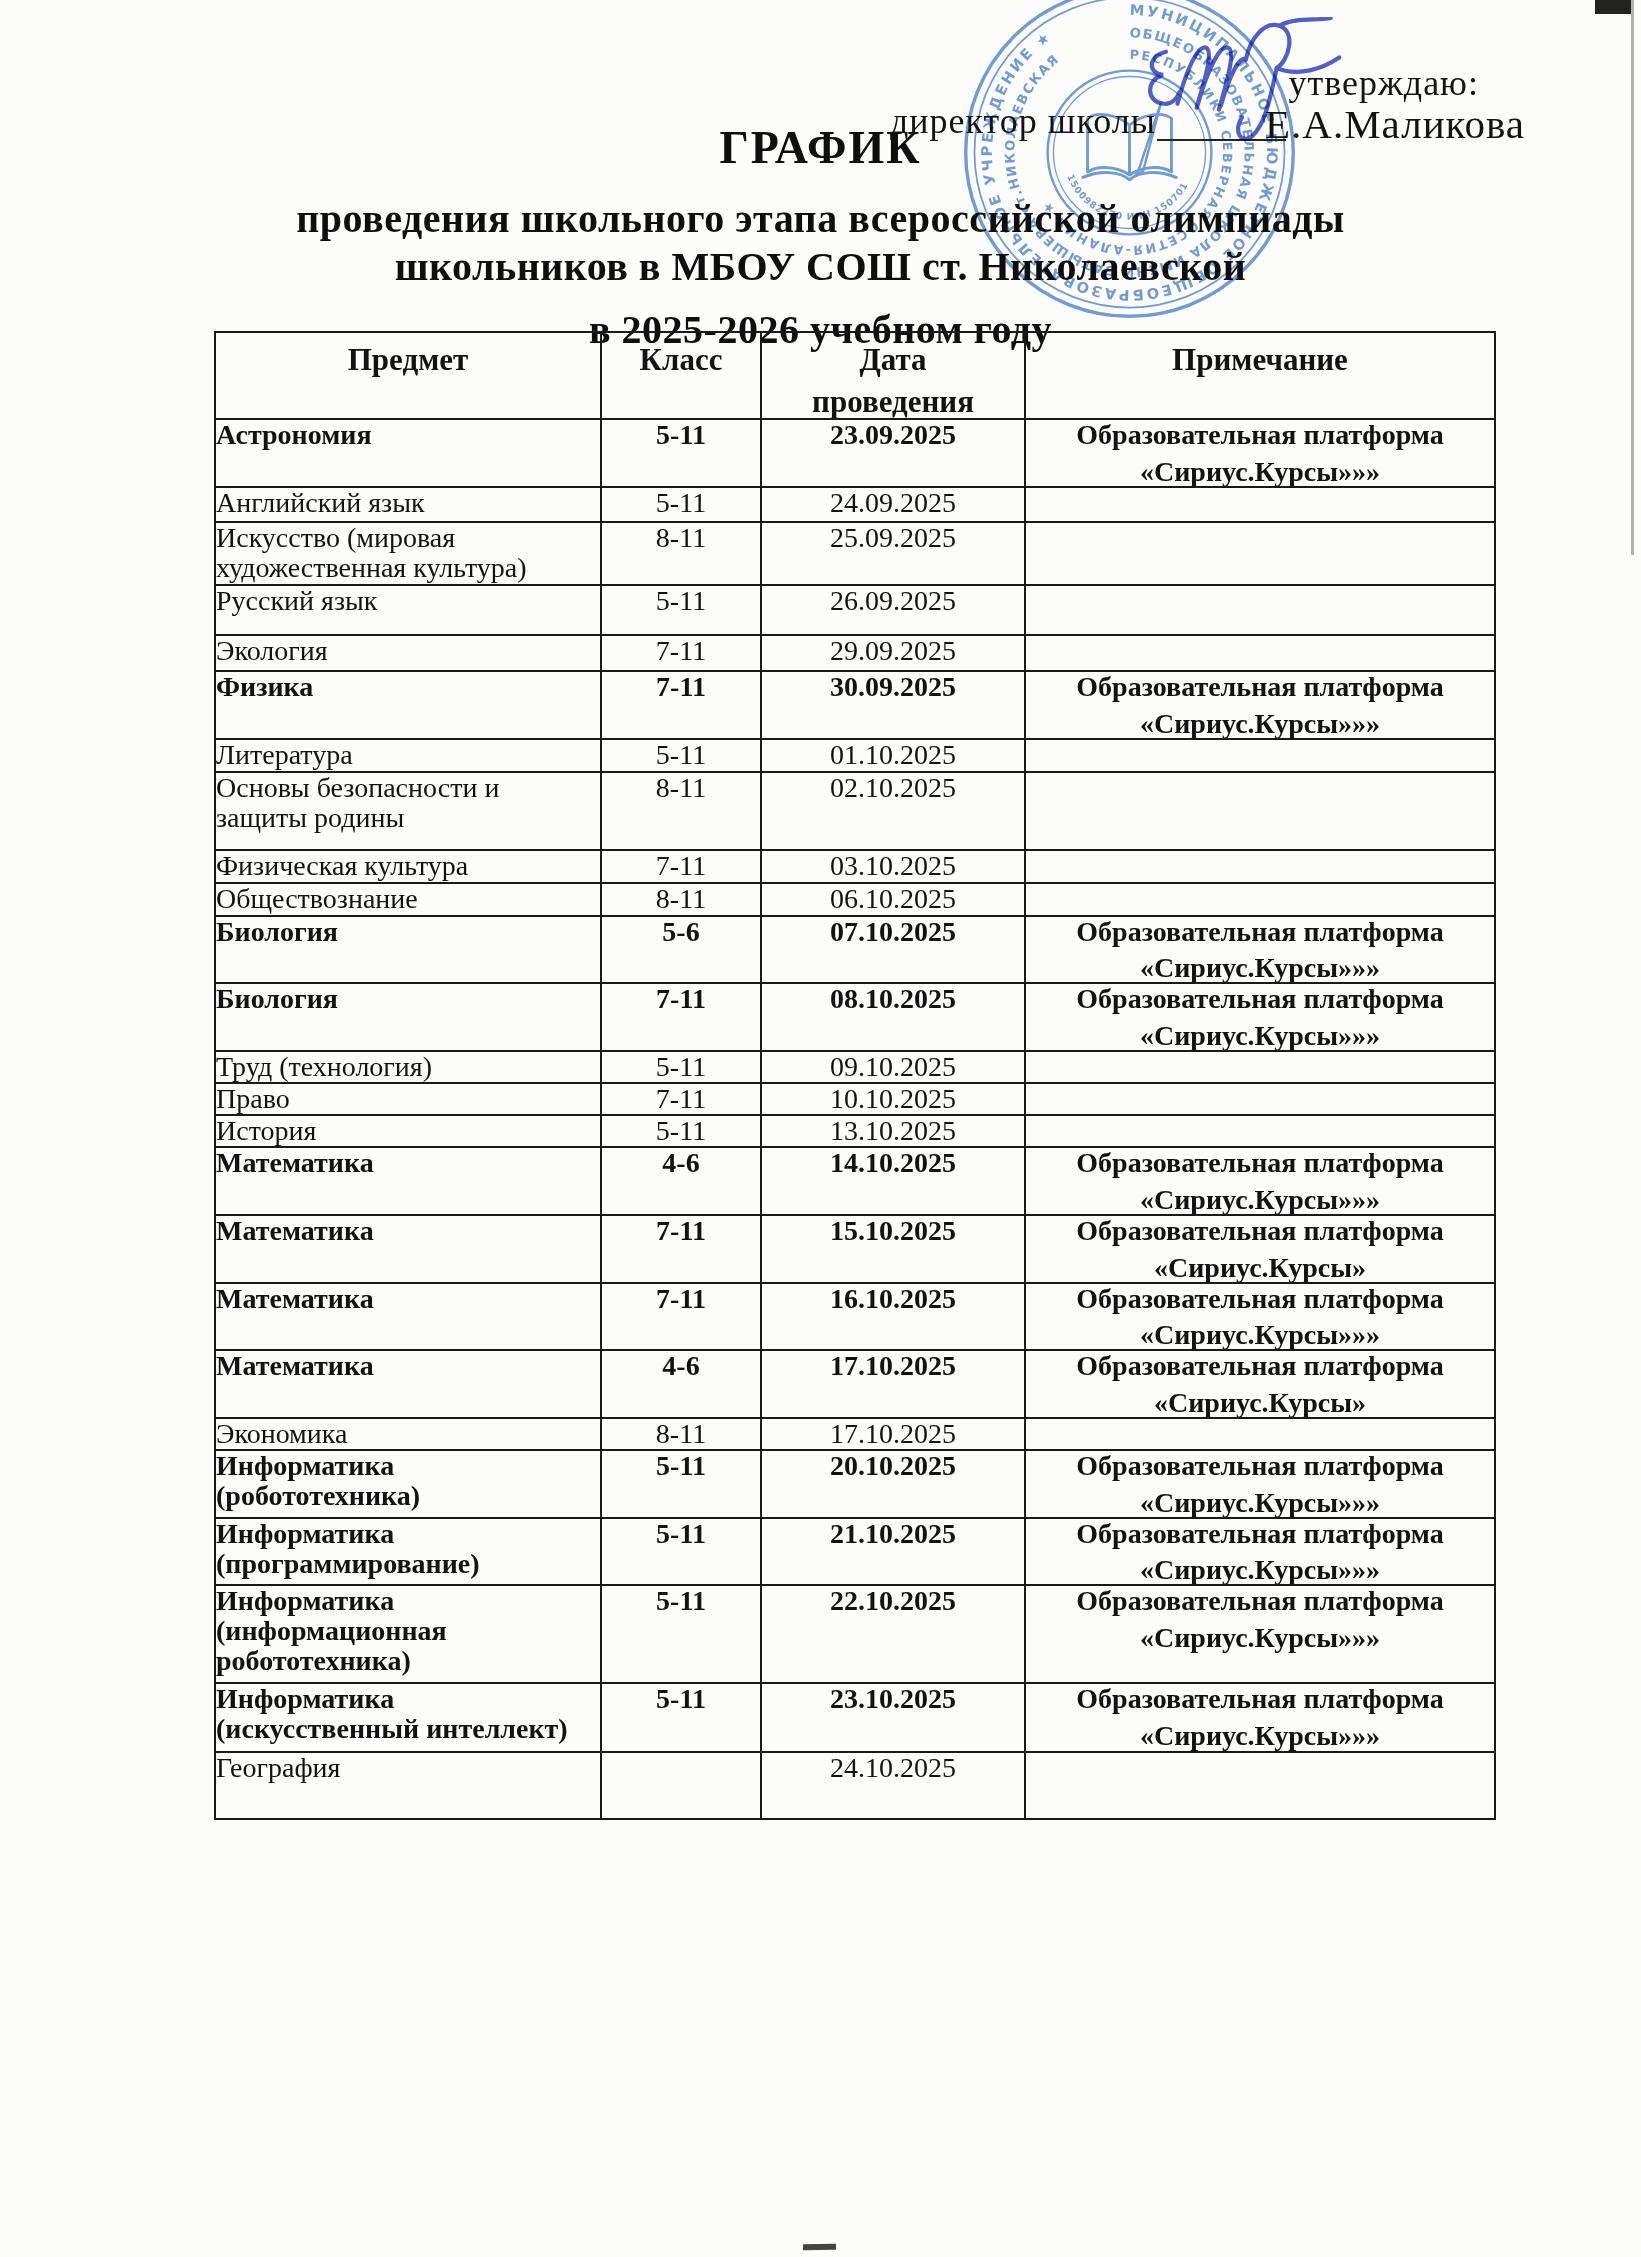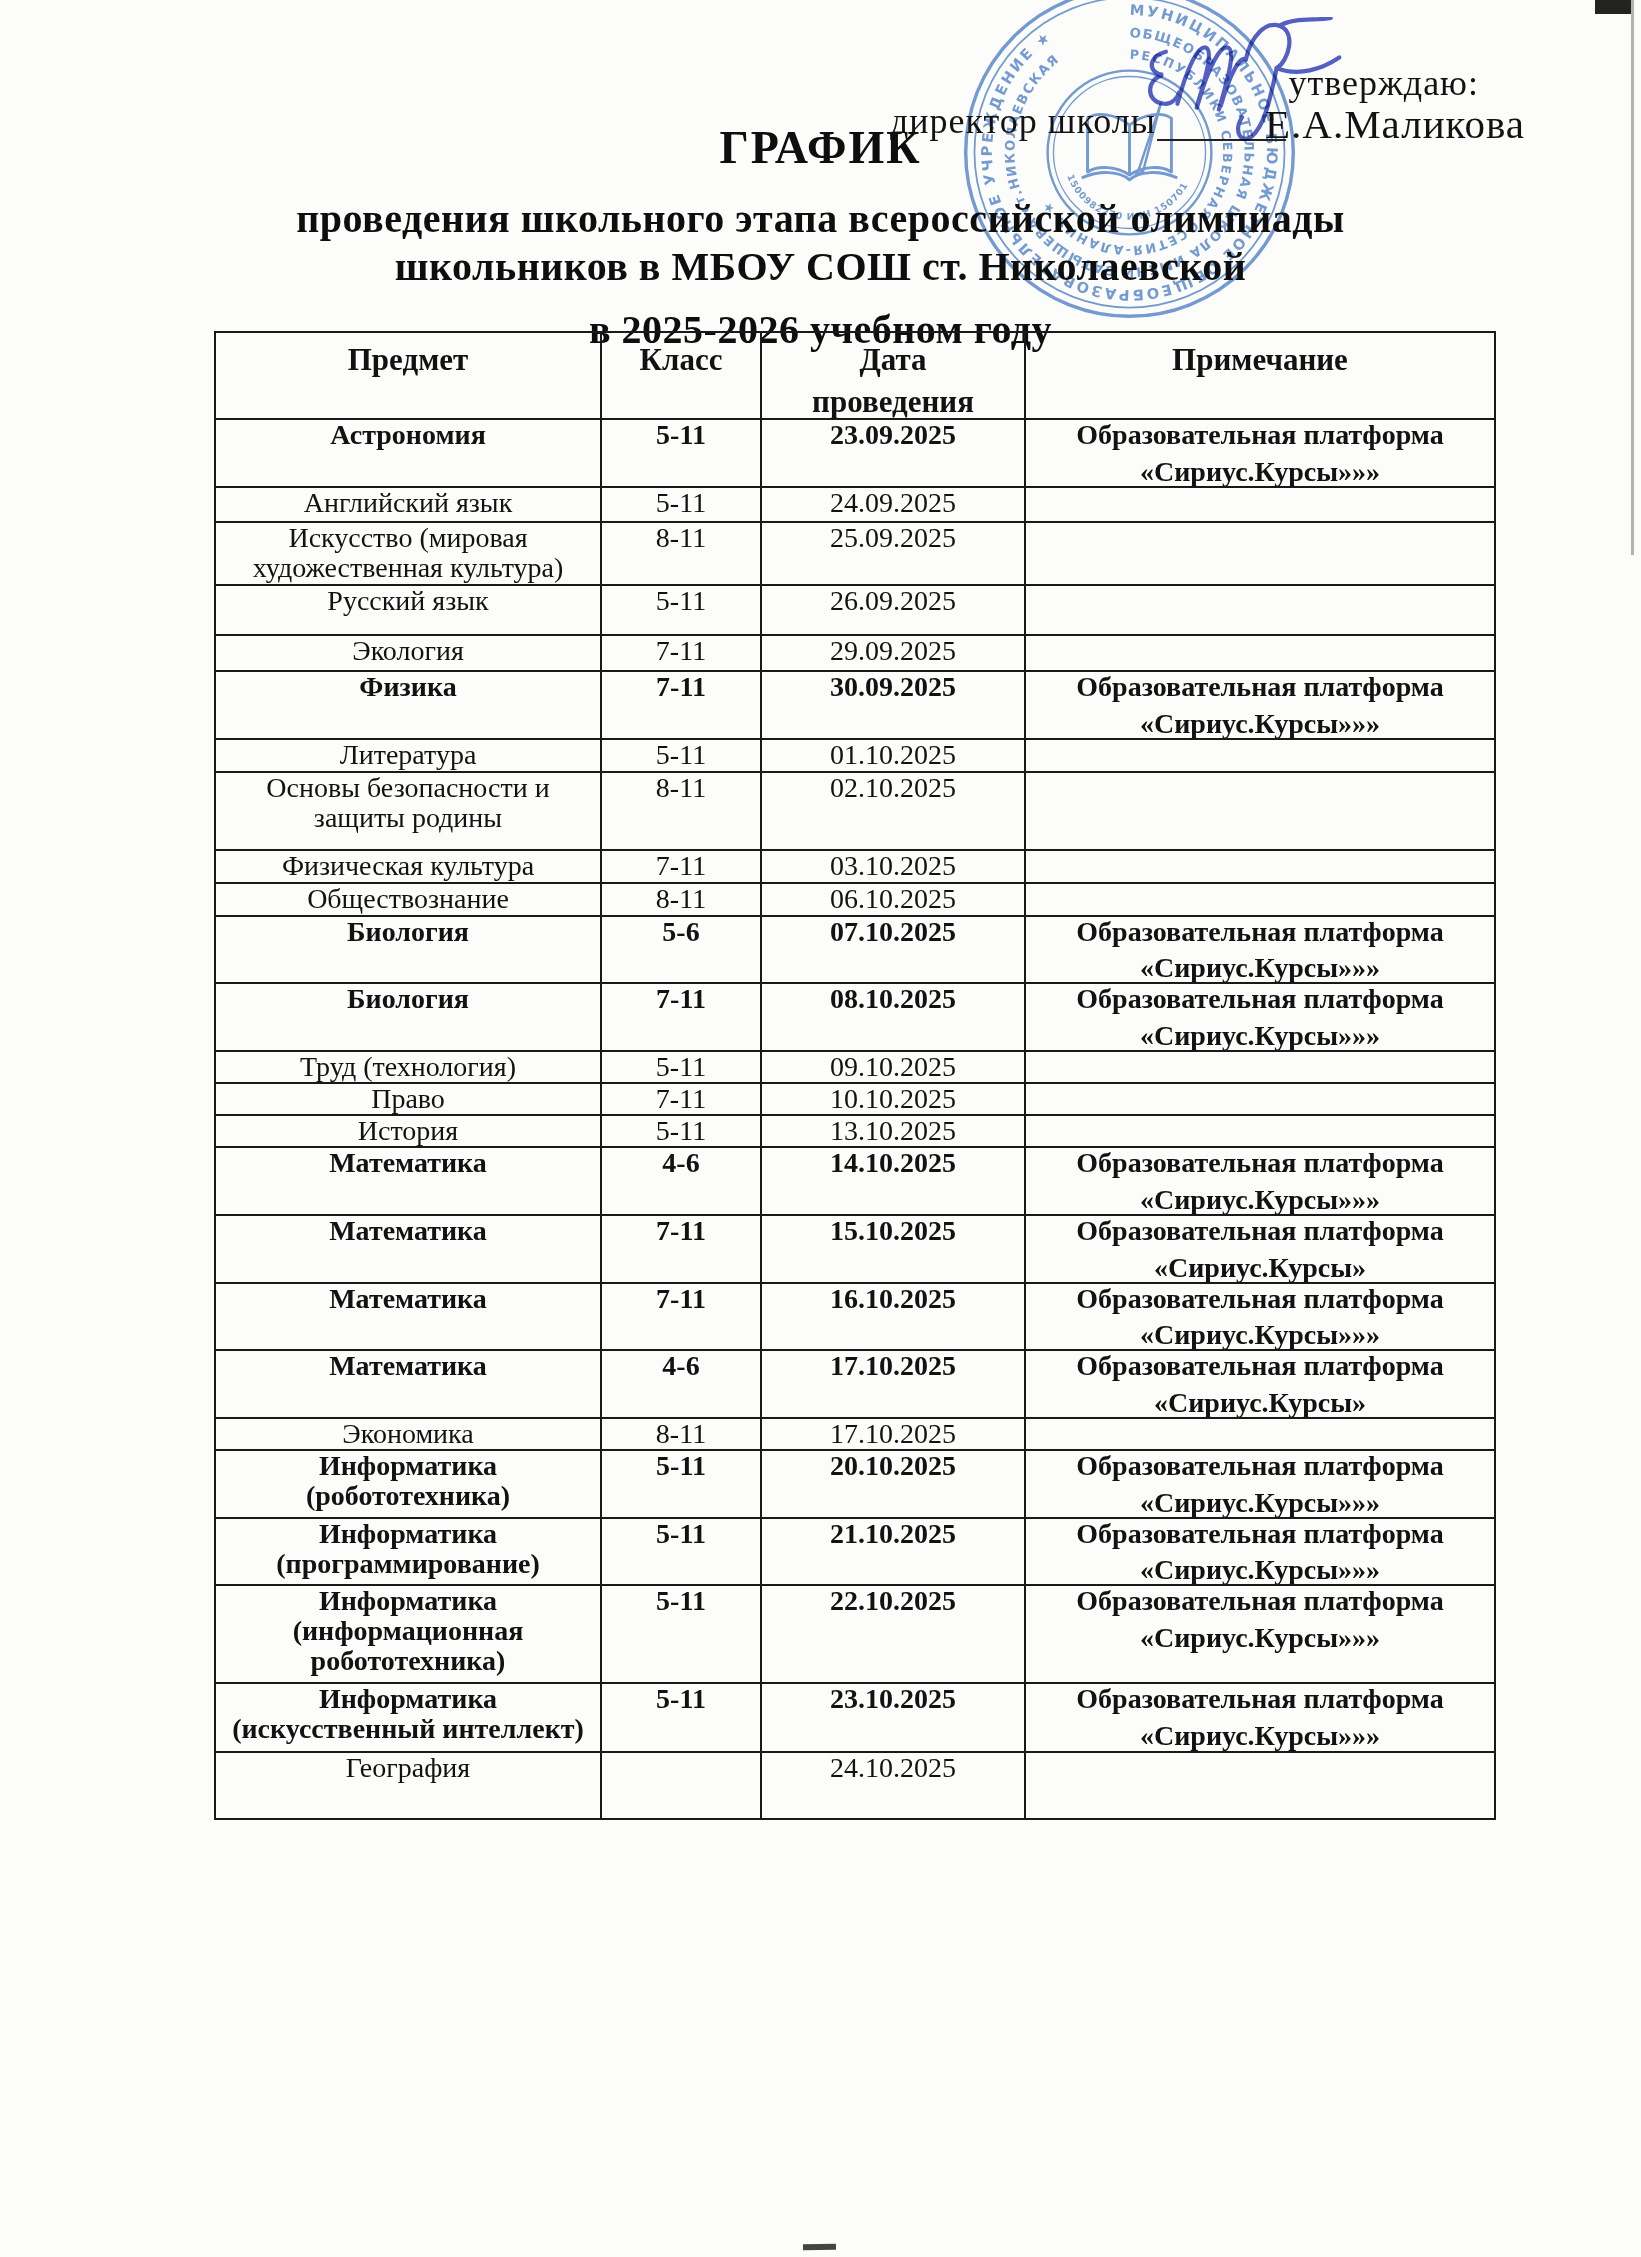--- a/index.html
+++ b/index.html
@@ -18,21 +18,21 @@
   .title-l2{top:195px;font-size:40px;letter-spacing:0.5px;}
   .title-l3{top:243px;font-size:40px;letter-spacing:0.5px;}
   .title-l4{top:290px;font-size:40px;letter-spacing:0.5px;margin-top:16px;}
   
   table.sched{position:absolute;left:214px;top:331px;width:1280px;border-collapse:collapse;
               table-layout:fixed;font-size:28px;line-height:30px;color:#121212;}
   table.sched td,table.sched th{border:2.9px solid #191919;vertical-align:top;padding:0;
                                 overflow:hidden;}
   table.sched th{font-size:31px;font-weight:700;padding-top:9.7px;line-height:33px;}
   .hd2{margin-top:9.7px;}
-  .c-subject{padding:3.9px 7.7px 0 13.5px;text-align:center;}
+  .c-subject{padding:3.9px 7.7px 0 13.5px;text-align:left;}
   .c-grade{text-align:center;padding-top:3.9px;}
   .c-date{text-align:center;padding-top:3.9px;}
   .c-note{text-align:center;padding-top:3.9px;line-height:29px;}
   .note2{margin-top:7.7px;}
   tr.bold{font-weight:700;}
   
   .stamp{position:absolute;left:954px;top:-23px;width:351px;height:351px;
          mix-blend-mode:multiply;opacity:.78;}
   .stamp text{font-family:"DejaVu Sans","Liberation Sans",sans-serif;font-weight:700;}
   .sig{position:absolute;left:1137px;top:17.4px;width:210px;height:135px;

